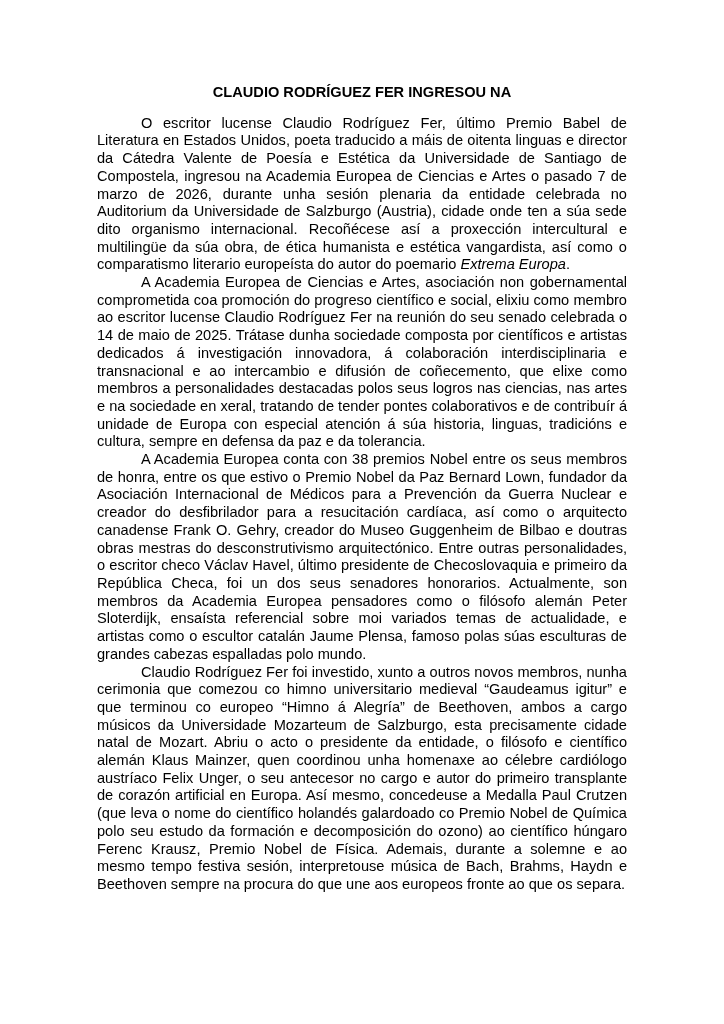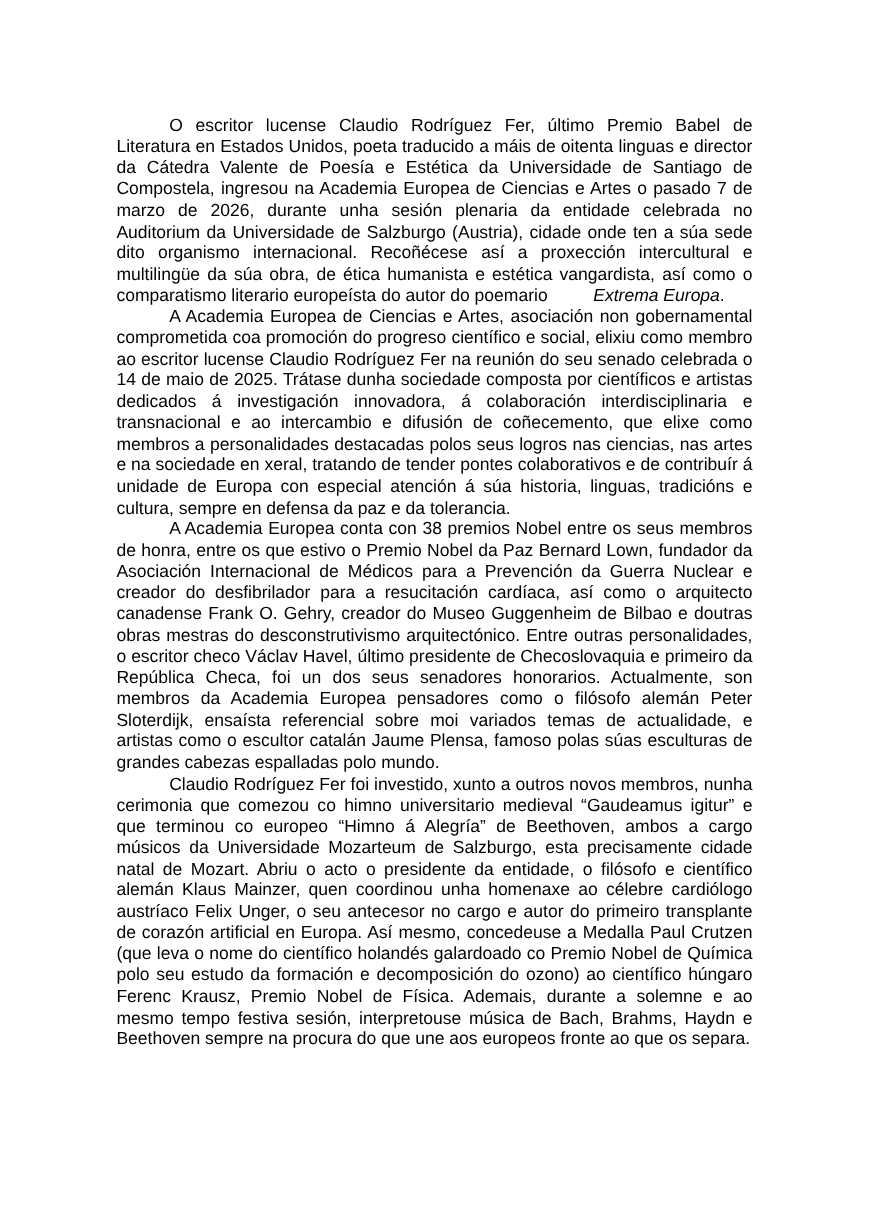--- a/index.html
+++ b/index.html
@@ -34,29 +34,29 @@
   .body-paragraph {
     margin: 0;
     padding: 0;
     text-align: justify;
     text-indent: 44px;
     color: #000000;
   }
   .body-paragraph em {
     font-style: italic;
     font-weight: normal;
-    margin-left: 34px;
   }
 </style>
 </head>
 <body>
 
 <div class="page">
 
   <h1 class="doc-title">
+    <span>CLAUDIO RODRÍGUEZ FER INGRESOU NA</span>
   </h1>
 
   <p class="body-paragraph"><span>O escritor lucense Claudio Rodríguez Fer, último Premio Babel de Literatura en Estados Unidos, poeta traducido a máis de oitenta linguas e director da Cátedra Valente de Poesía e Estética da Universidade de Santiago de Compostela, ingresou na Academia Europea de Ciencias e Artes o pasado 7 de marzo de 2026, durante unha sesión plenaria da entidade celebrada no Auditorium da Universidade de Salzburgo (Austria), cidade onde ten a súa sede dito organismo internacional. Recoñécese así a proxección intercultural e multilingüe da súa obra, de ética humanista e estética vangardista, así como o comparatismo literario europeísta do autor do poemario </span><em>Extrema Europa</em><span>.</span></p>
 
   <p class="body-paragraph">A Academia Europea de Ciencias e Artes, asociación non gobernamental comprometida coa promoción do progreso científico e social, elixiu como membro ao escritor lucense Claudio Rodríguez Fer na reunión do seu senado celebrada o 14 de maio de 2025. Trátase dunha sociedade composta por científicos e artistas dedicados á investigación innovadora, á colaboración interdisciplinaria e transnacional e ao intercambio e difusión de coñecemento, que elixe como membros a personalidades destacadas polos seus logros nas ciencias, nas artes e na sociedade en xeral, tratando de tender pontes colaborativos e de contribuír á unidade de Europa con especial atención á súa historia, linguas, tradicións e cultura, sempre en defensa da paz e da tolerancia.</p>
 
   <p class="body-paragraph">A Academia Europea conta con 38 premios Nobel entre os seus membros de honra, entre os que estivo o Premio Nobel da Paz Bernard Lown, fundador da Asociación Internacional de Médicos para a Prevención da Guerra Nuclear e creador do desfibrilador para a resucitación cardíaca, así como o arquitecto canadense Frank O. Gehry, creador do Museo Guggenheim de Bilbao e doutras obras mestras do desconstrutivismo arquitectónico. Entre outras personalidades, o escritor checo Václav Havel, último presidente de Checoslovaquia e primeiro da República Checa, foi un dos seus senadores honorarios. Actualmente, son membros da Academia Europea pensadores como o filósofo alemán Peter Sloterdijk, ensaísta referencial sobre moi variados temas de actualidade, e artistas como o escultor catalán Jaume Plensa, famoso polas súas esculturas de grandes cabezas espalladas polo mundo.</p>
 
   <p class="body-paragraph">Claudio Rodríguez Fer foi investido, xunto a outros novos membros, nunha cerimonia que comezou co himno universitario medieval “Gaudeamus igitur” e que terminou co europeo “Himno á Alegría” de Beethoven, ambos a cargo músicos da Universidade Mozarteum de Salzburgo, esta precisamente cidade natal de Mozart. Abriu o acto o presidente da entidade, o filósofo e científico alemán Klaus Mainzer, quen coordinou unha homenaxe ao célebre cardiólogo austríaco Felix Unger, o seu antecesor no cargo e autor do primeiro transplante de corazón artificial en Europa. Así mesmo, concedeuse a Medalla Paul Crutzen (que leva o nome do científico holandés galardoado co Premio Nobel de Química polo seu estudo da formación e decomposición do ozono) ao científico húngaro Ferenc Krausz, Premio Nobel de Física. Ademais, durante a solemne e ao mesmo tempo festiva sesión, interpretouse música de Bach, Brahms, Haydn e Beethoven sempre na procura do que une aos europeos fronte ao que os separa.</p>
 

